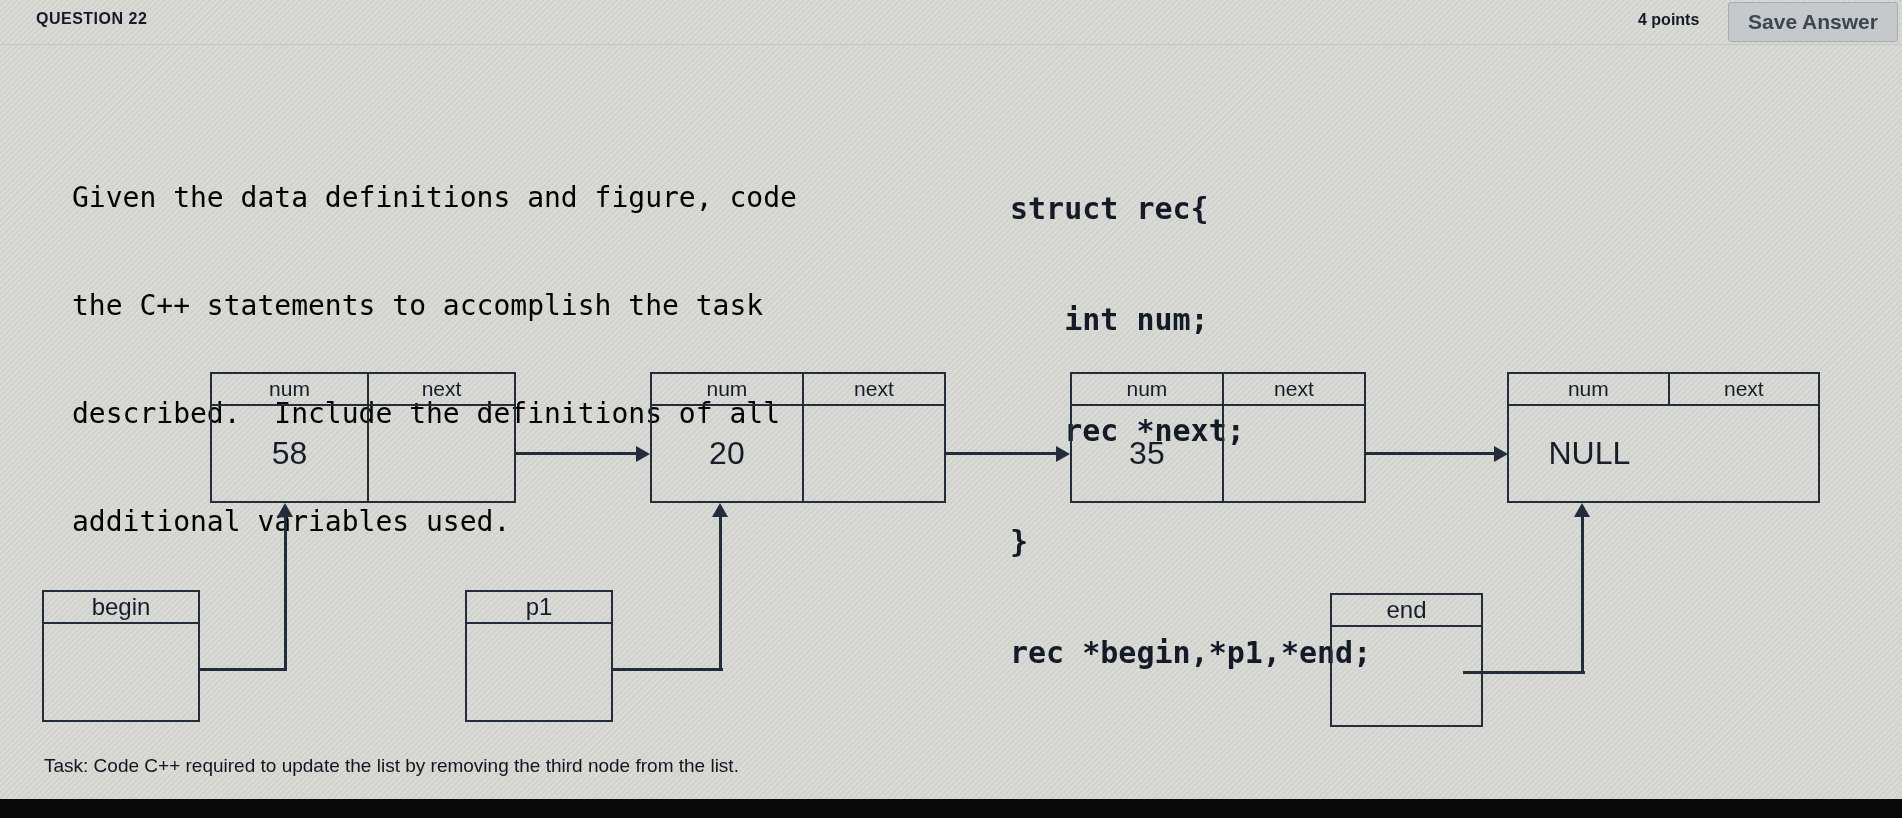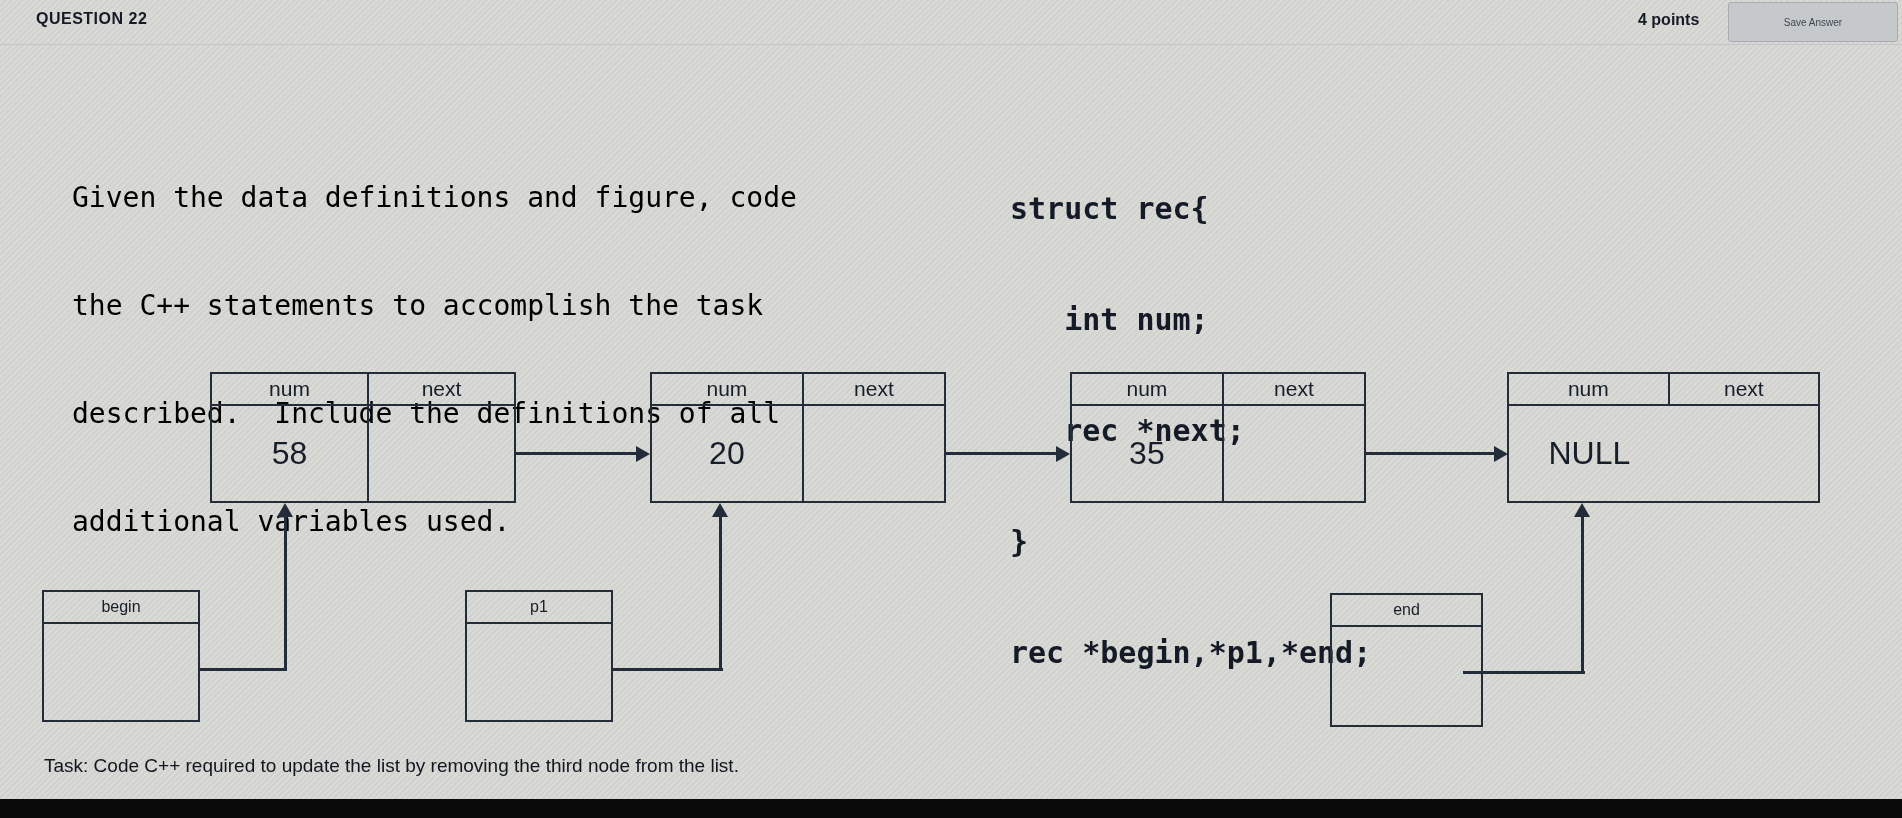--- a/index.html
+++ b/index.html
@@ -21,21 +21,21 @@
     font-size:16px; font-weight:bold; letter-spacing:0.5px; color:#151b26;
   }
   .points {
     position:absolute; left:1638px; top:11px;
     font-size:16px; font-weight:bold; color:#151b26;
   }
   .save-btn {
     position:absolute; left:1728px; top:2px; width:170px; height:40px;
     background:#c6c9cc; border:1px solid #a8acb1; border-radius:3px;
     font-family:"Liberation Sans", sans-serif;
-    font-size:10px; color:#3d4650; cursor:pointer;
+    font-size:21px; color:#3d4650; cursor:pointer;font-weight:bold;
   }
   .header-divider {
     position:absolute; left:0; top:44px; width:1902px; height:1px;
     background:#c3c5c7;
   }
 
   
   .prompt {
     position:absolute; left:72px; top:108px;
     font-family:"DejaVu Sans Mono", monospace; font-weight:normal;
@@ -68,21 +68,21 @@
 
   .node1 { left:210px;  width:306px; }
   .node2 { left:650px;  width:296px; }
   .node3 { left:1070px; width:296px; }
   .node4 { left:1507px; width:313px; }
 
   
   .ptr { position:absolute; border:2px solid #232d3a; }
   .ptr-label {
     height:32px; border-bottom:2px solid #232d3a;
-    font-size:16px; color:#161e29;
+    font-size:24px; color:#161e29;
     display:flex; align-items:center; justify-content:center;
   }
   .ptr-begin { left:42px;   top:590px; width:158px; height:132px; }
   .ptr-p1    { left:465px;  top:590px; width:148px; height:132px; }
   .ptr-end   { left:1310px; top:593px; width:153px; height:134px;margin-left:20px; }
 
   
   .hline, .vline { position:absolute; background:#232d3a; }
   .hline { height:3px; }
   .vline { width:3px; }

